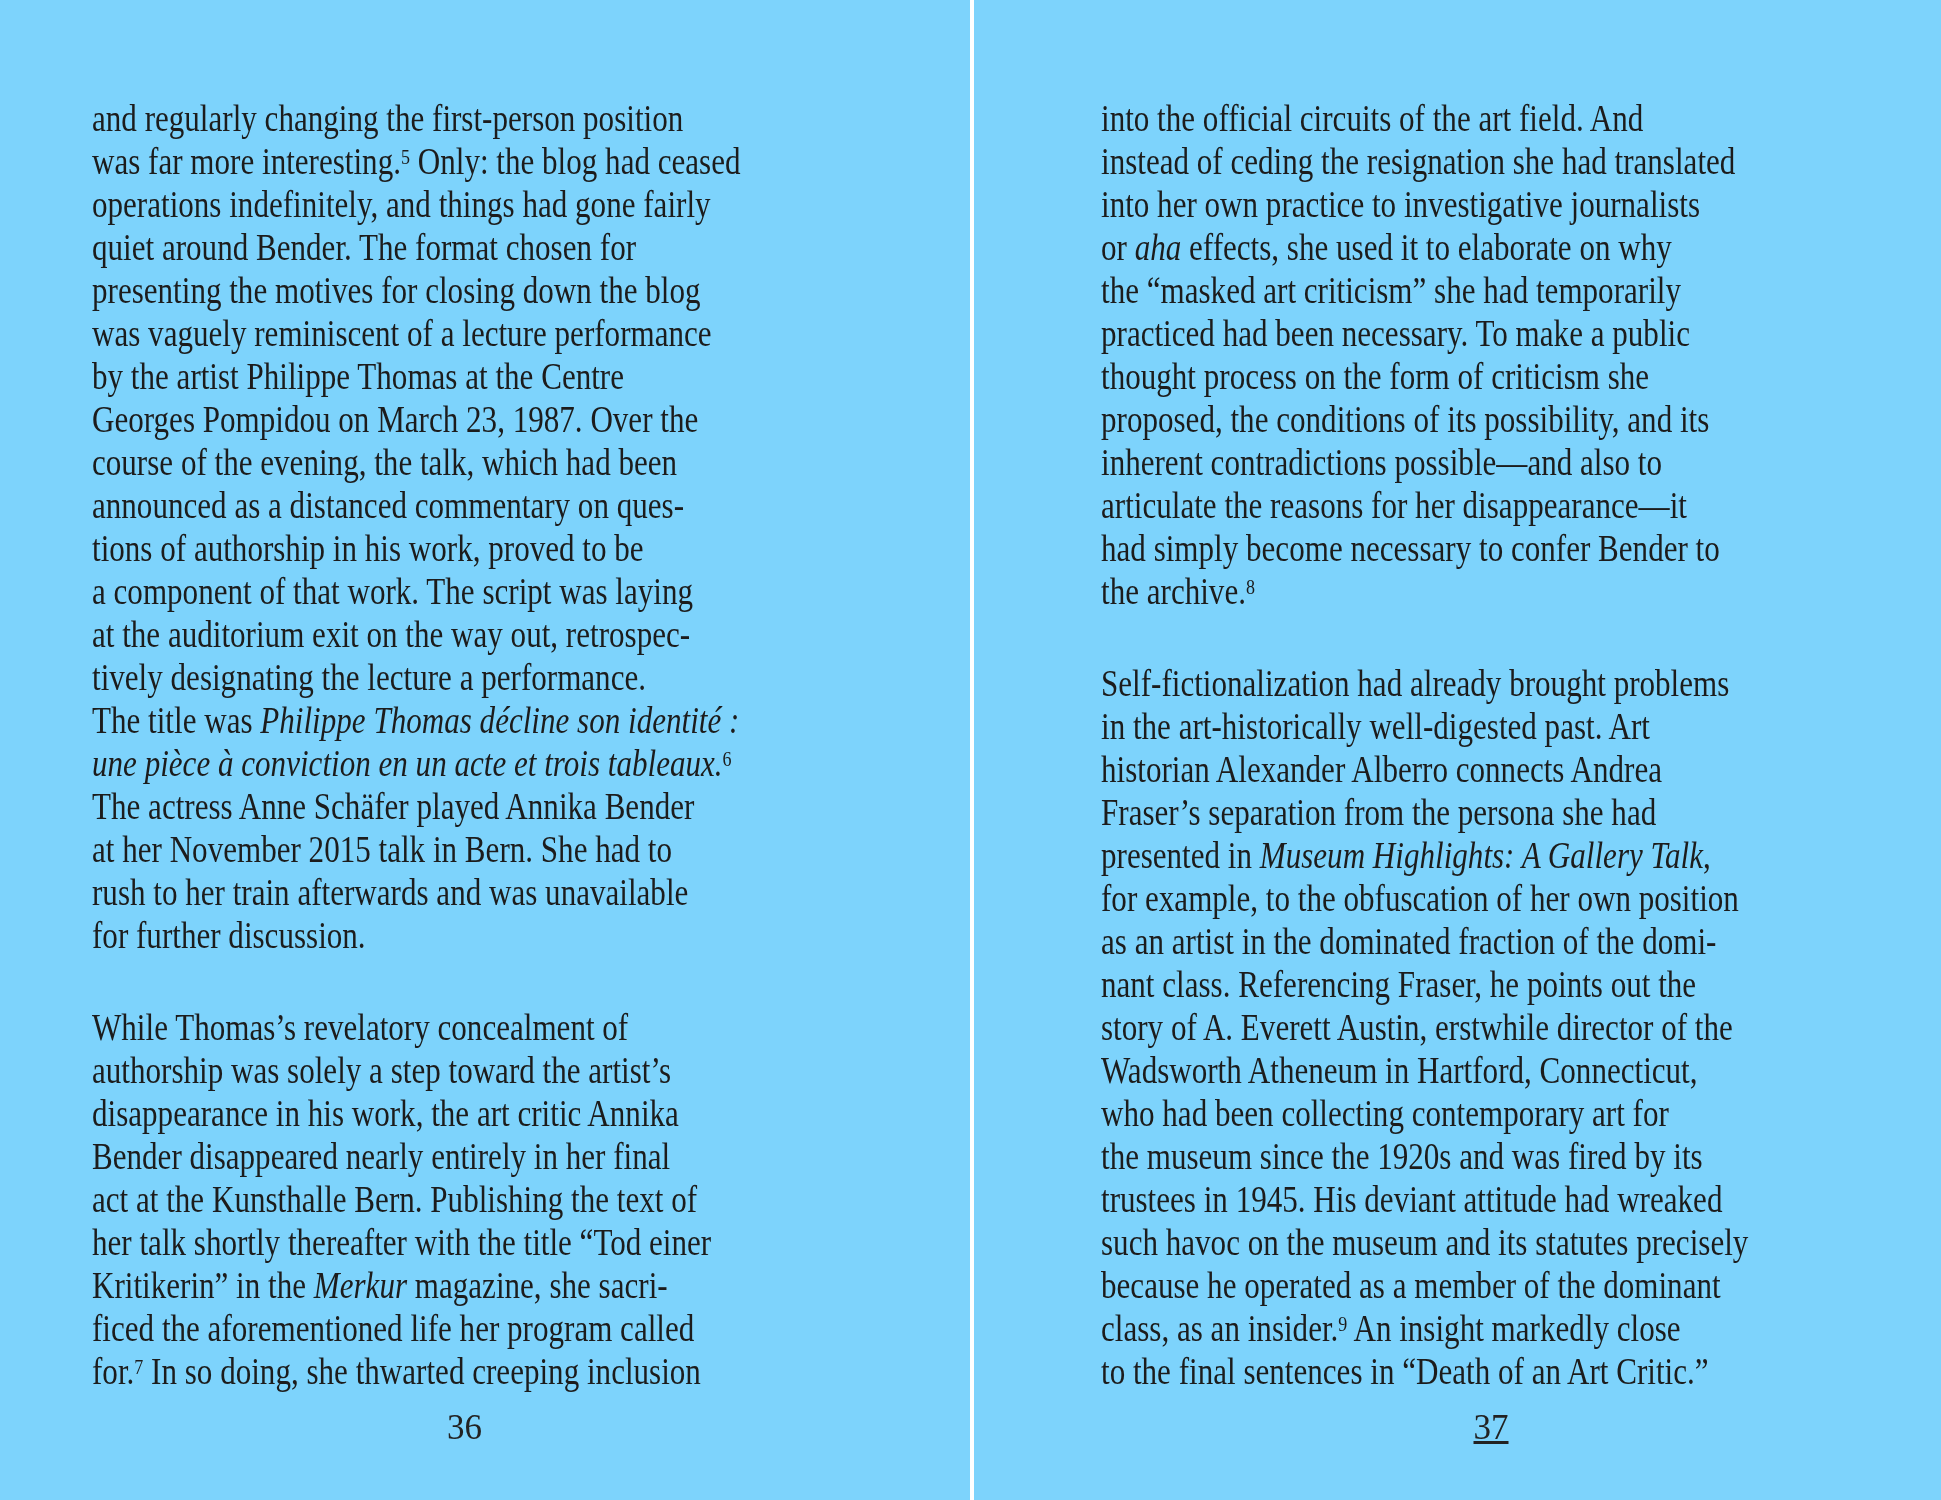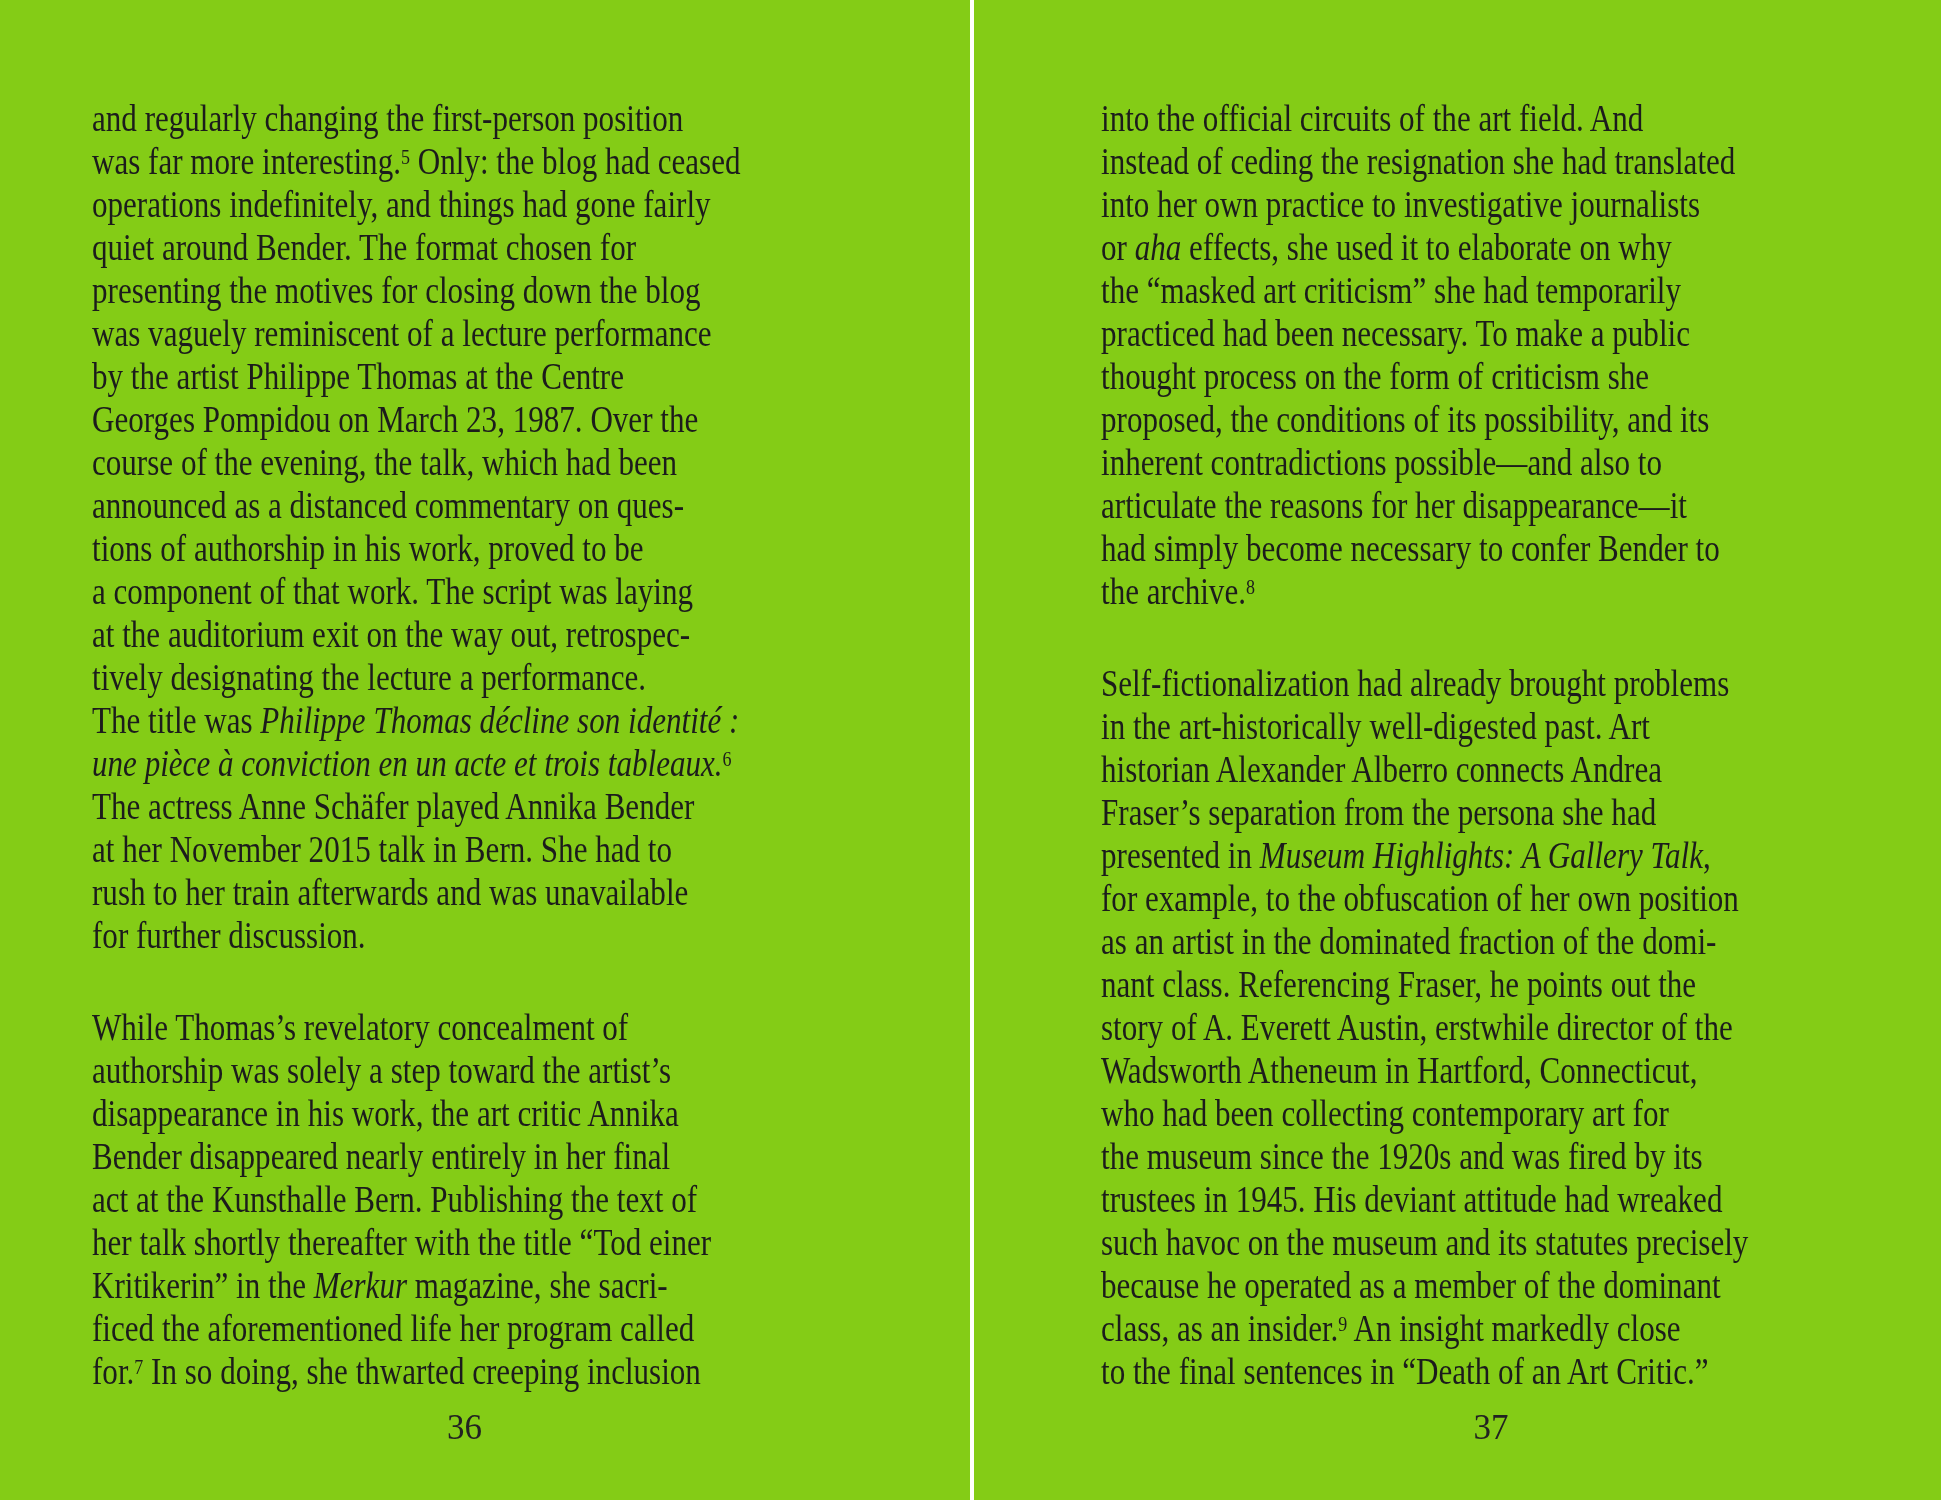--- a/index.html
+++ b/index.html
@@ -17,21 +17,21 @@
   }
   .spread {
     position: absolute;
     inset: 0;
     background: #ffffff;
   }
   .page {
     position: absolute;
     top: 0;
     height: 1500px;
-    background: #84cc16;
+    background: #7dd3fc;
   }
   .page.left  { left: 0;    width: 970px; }
   .page.right { left: 974px; width: 971px; }
 
   .textblock {
     position: absolute;
     top: 97px;
     width: 940px;
     font-size: 37px;
     line-height: 43px;
@@ -57,21 +57,21 @@
 
   .pagenum {
     position: absolute;
     top: 1406px;
     font-size: 35px;
     line-height: 43px;
     text-align: center;
     color: #222222;
   }
   .page.left  .pagenum { left: 92px;  width: 745px; }
-  .page.right .pagenum { left: 127px; width: 780px; }
+  .page.right .pagenum { left: 127px; width: 780px; text-decoration: underline; }
 </style>
 </head>
 <body>
 
 <div class="spread">
 
   <section class="page left">
     <div class="textblock">
         <div class="para">
           <div class="line"><span>and regularly changing the first-person position</span></div>

